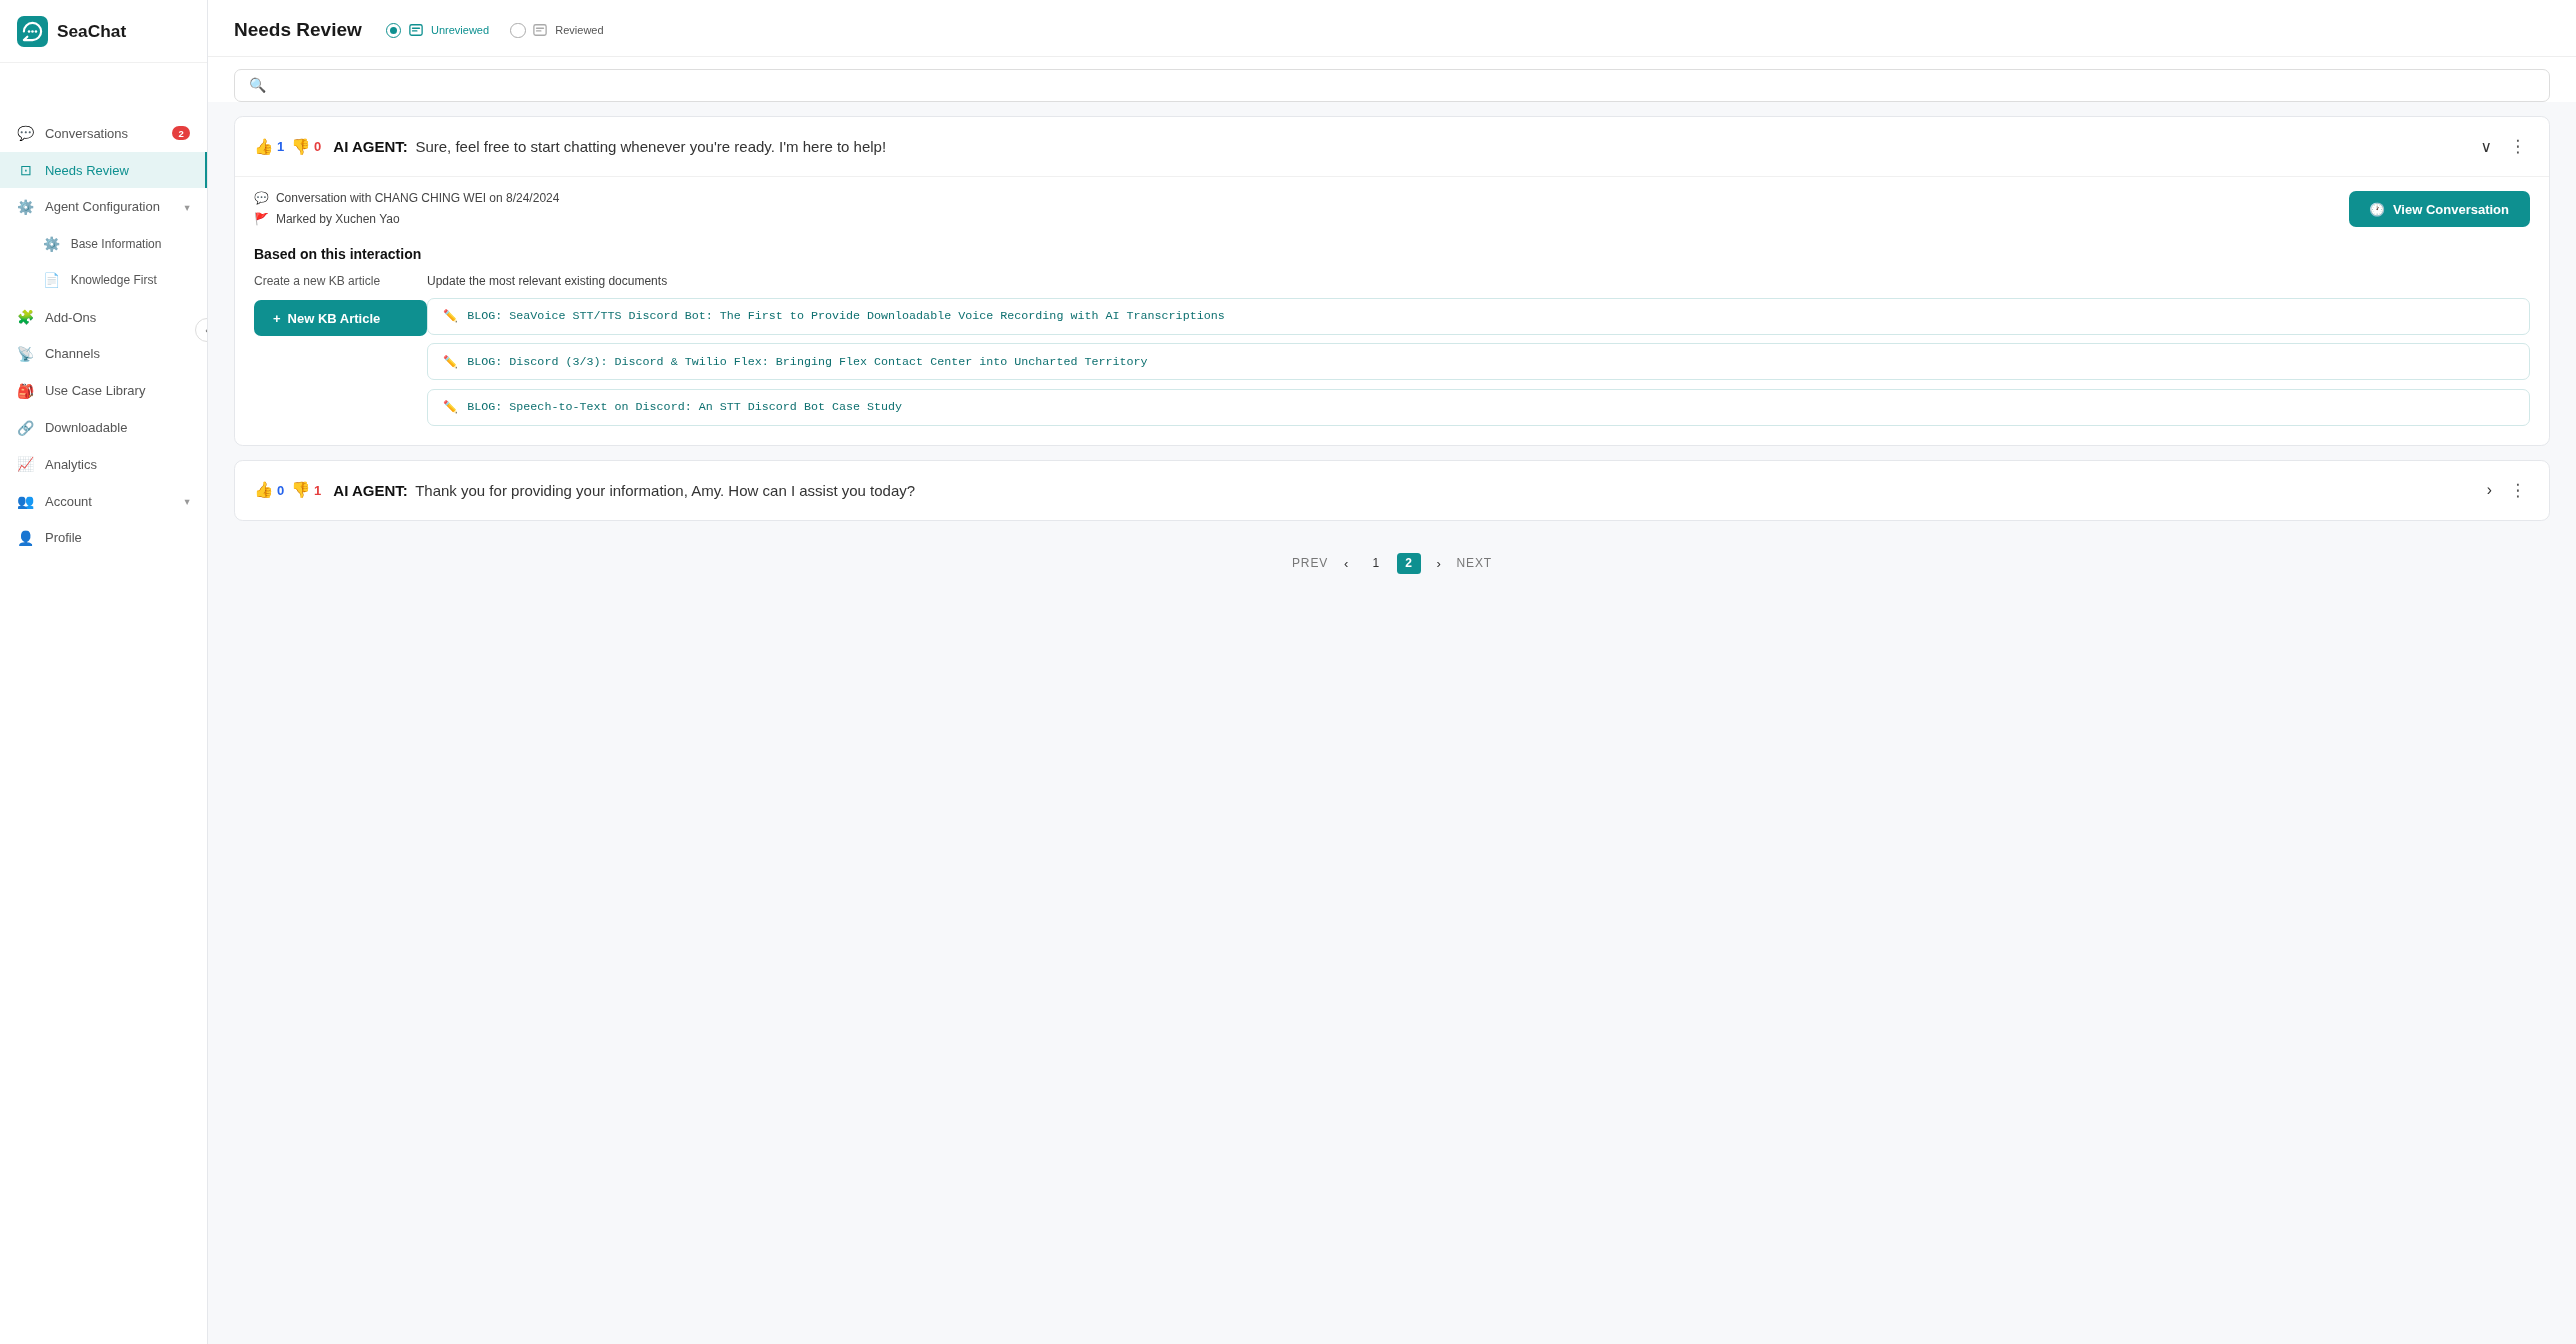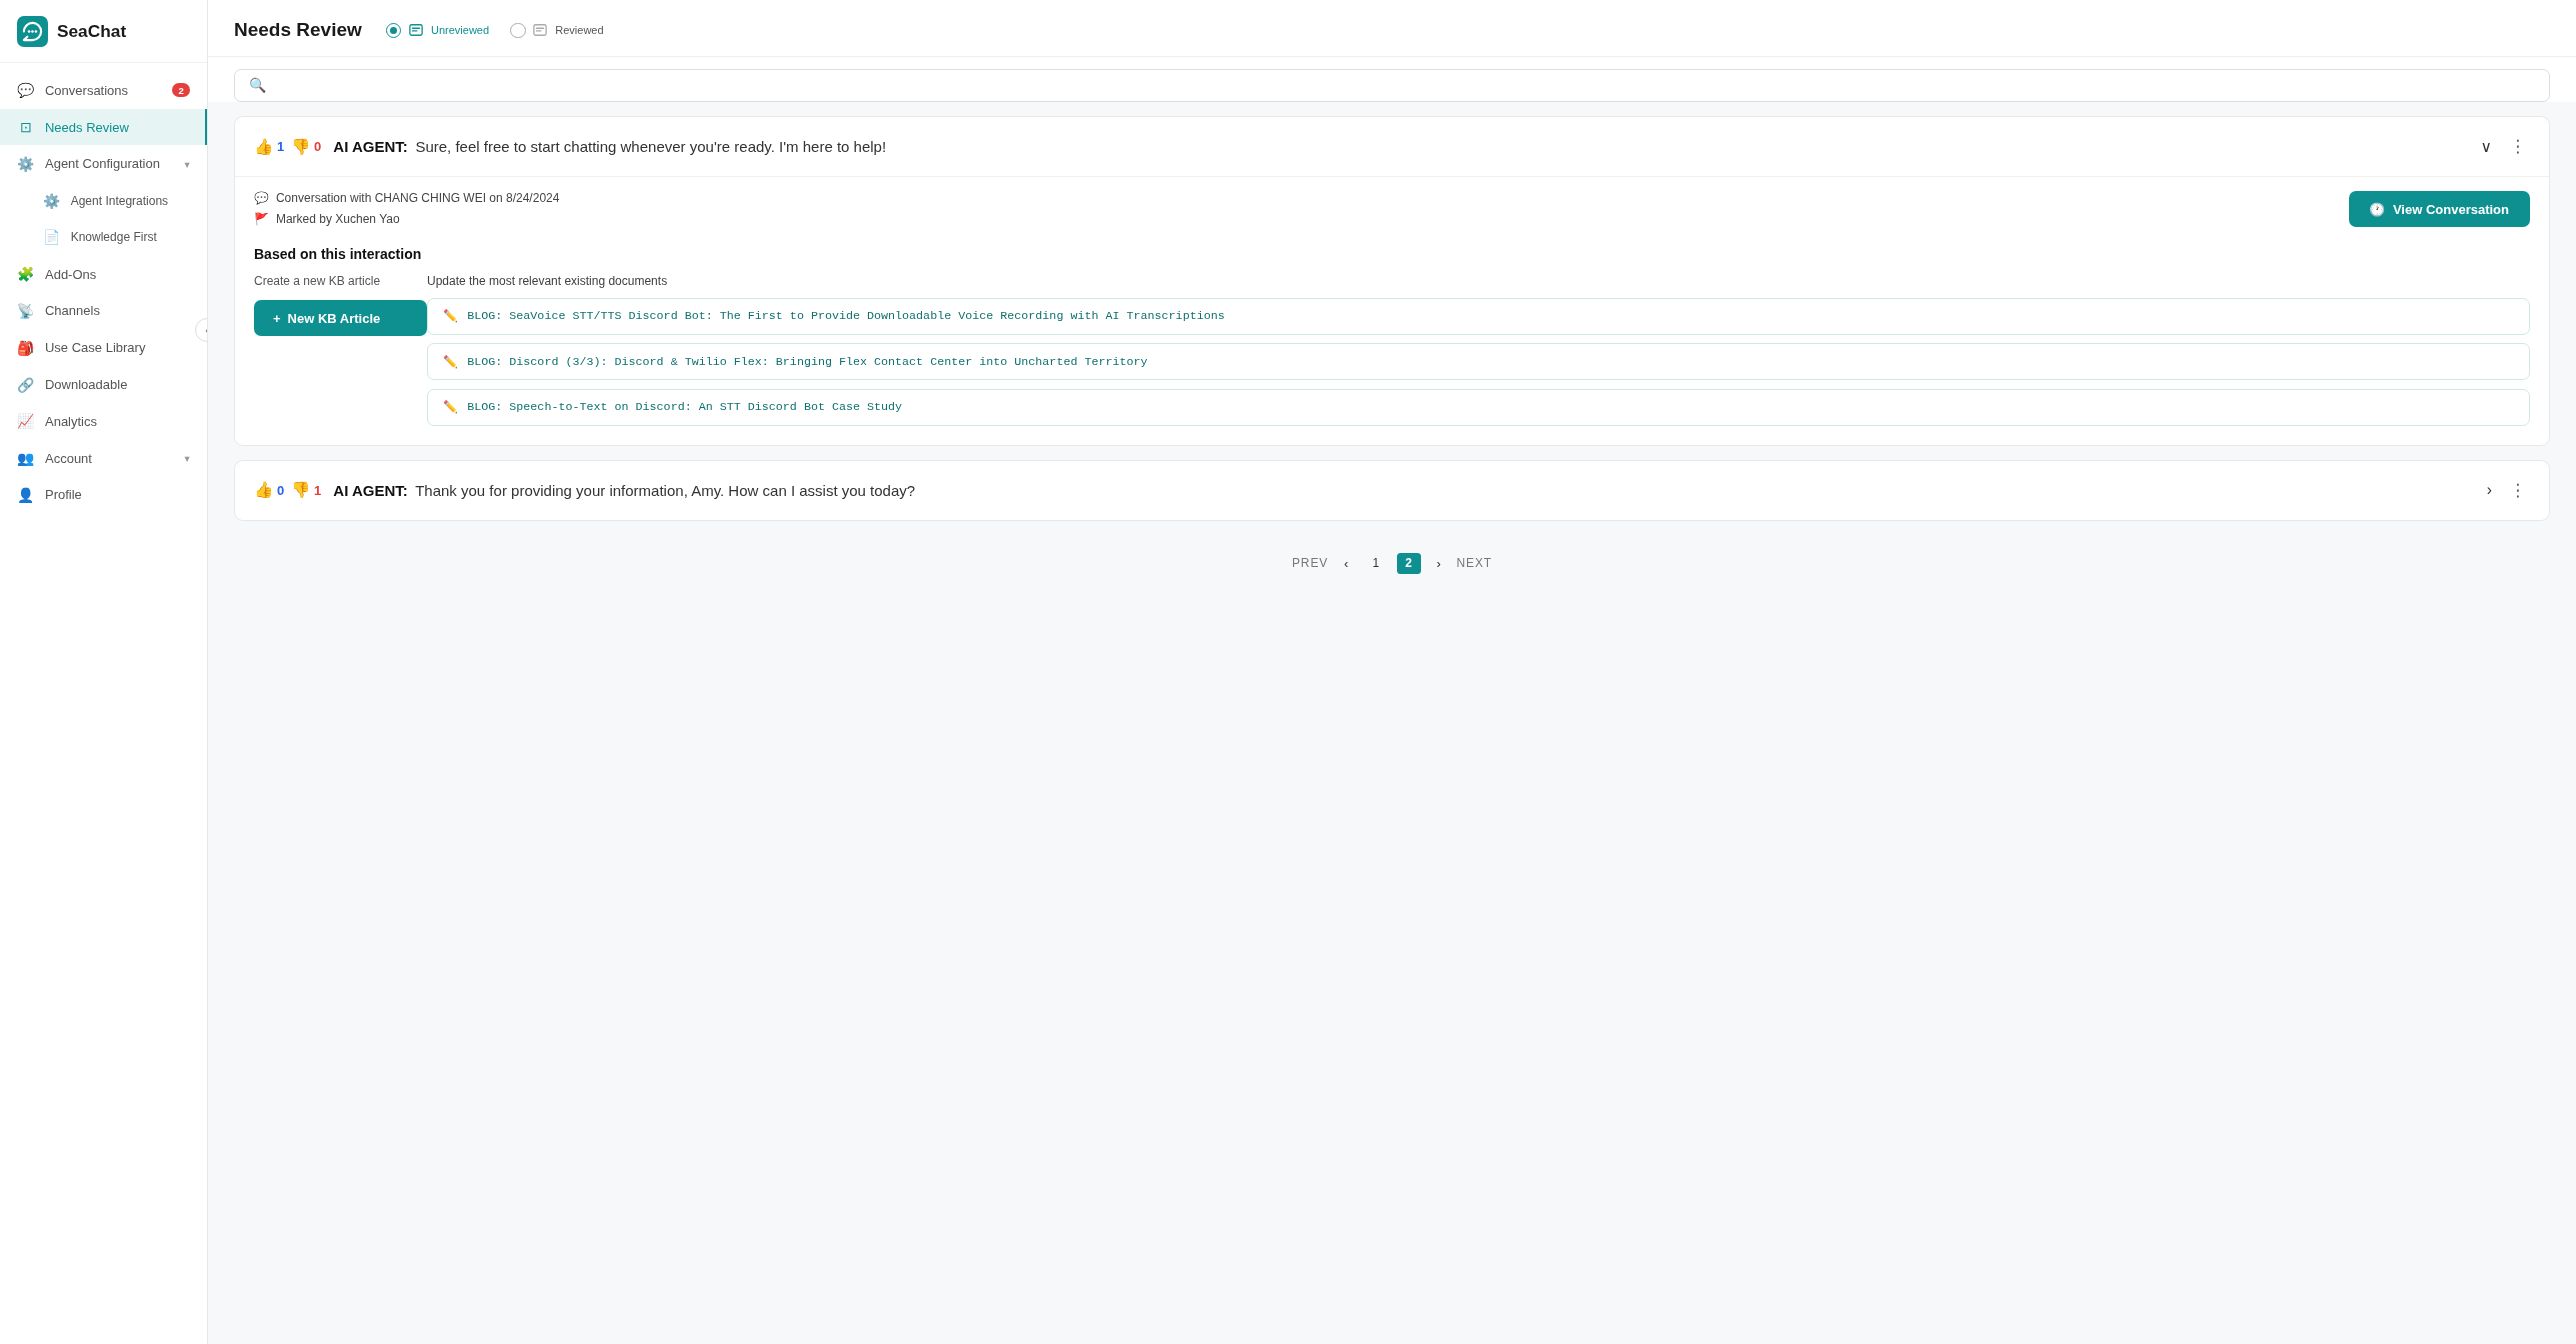--- a/index.html
+++ b/index.html
@@ -9,20 +9,21 @@
     .sidebar {
       width: 208px;
       min-width: 208px;
       background: #fff;
       border-right: 0.9px solid #e5e7eb;
       display: flex;
       flex-direction: column;
       height: 100vh;
       overflow-y: auto;
       position: relative;
+      gap: 43px;
     }
     .sidebar-logo {
       display: flex;
       align-items: center;
       gap: 8.7px;
       padding: 15.6px 17.3px;
       border-bottom: 0.9px solid #f0f0f0;
     }
     .logo-icon {
       width: 31px;
@@ -389,21 +390,21 @@
     </div>
 
     <div class="nav-item">
       <span class="nav-icon">⚙️</span>
       <span>Agent Configuration</span>
       <span class="arrow">▾</span>
     </div>
 
     <div class="nav-item nav-sub-item">
       <span class="nav-icon">⚙️</span>
-      <span>Agent Integrations</span>
+      <span>Base Information</span>
     </div>
 
     <div class="nav-item nav-sub-item">
       <span class="nav-icon">📄</span>
       <span>Knowledge First</span>
     </div>
 
     <div class="nav-item">
       <span class="nav-icon">🧩</span>
       <span>Add-Ons</span>

